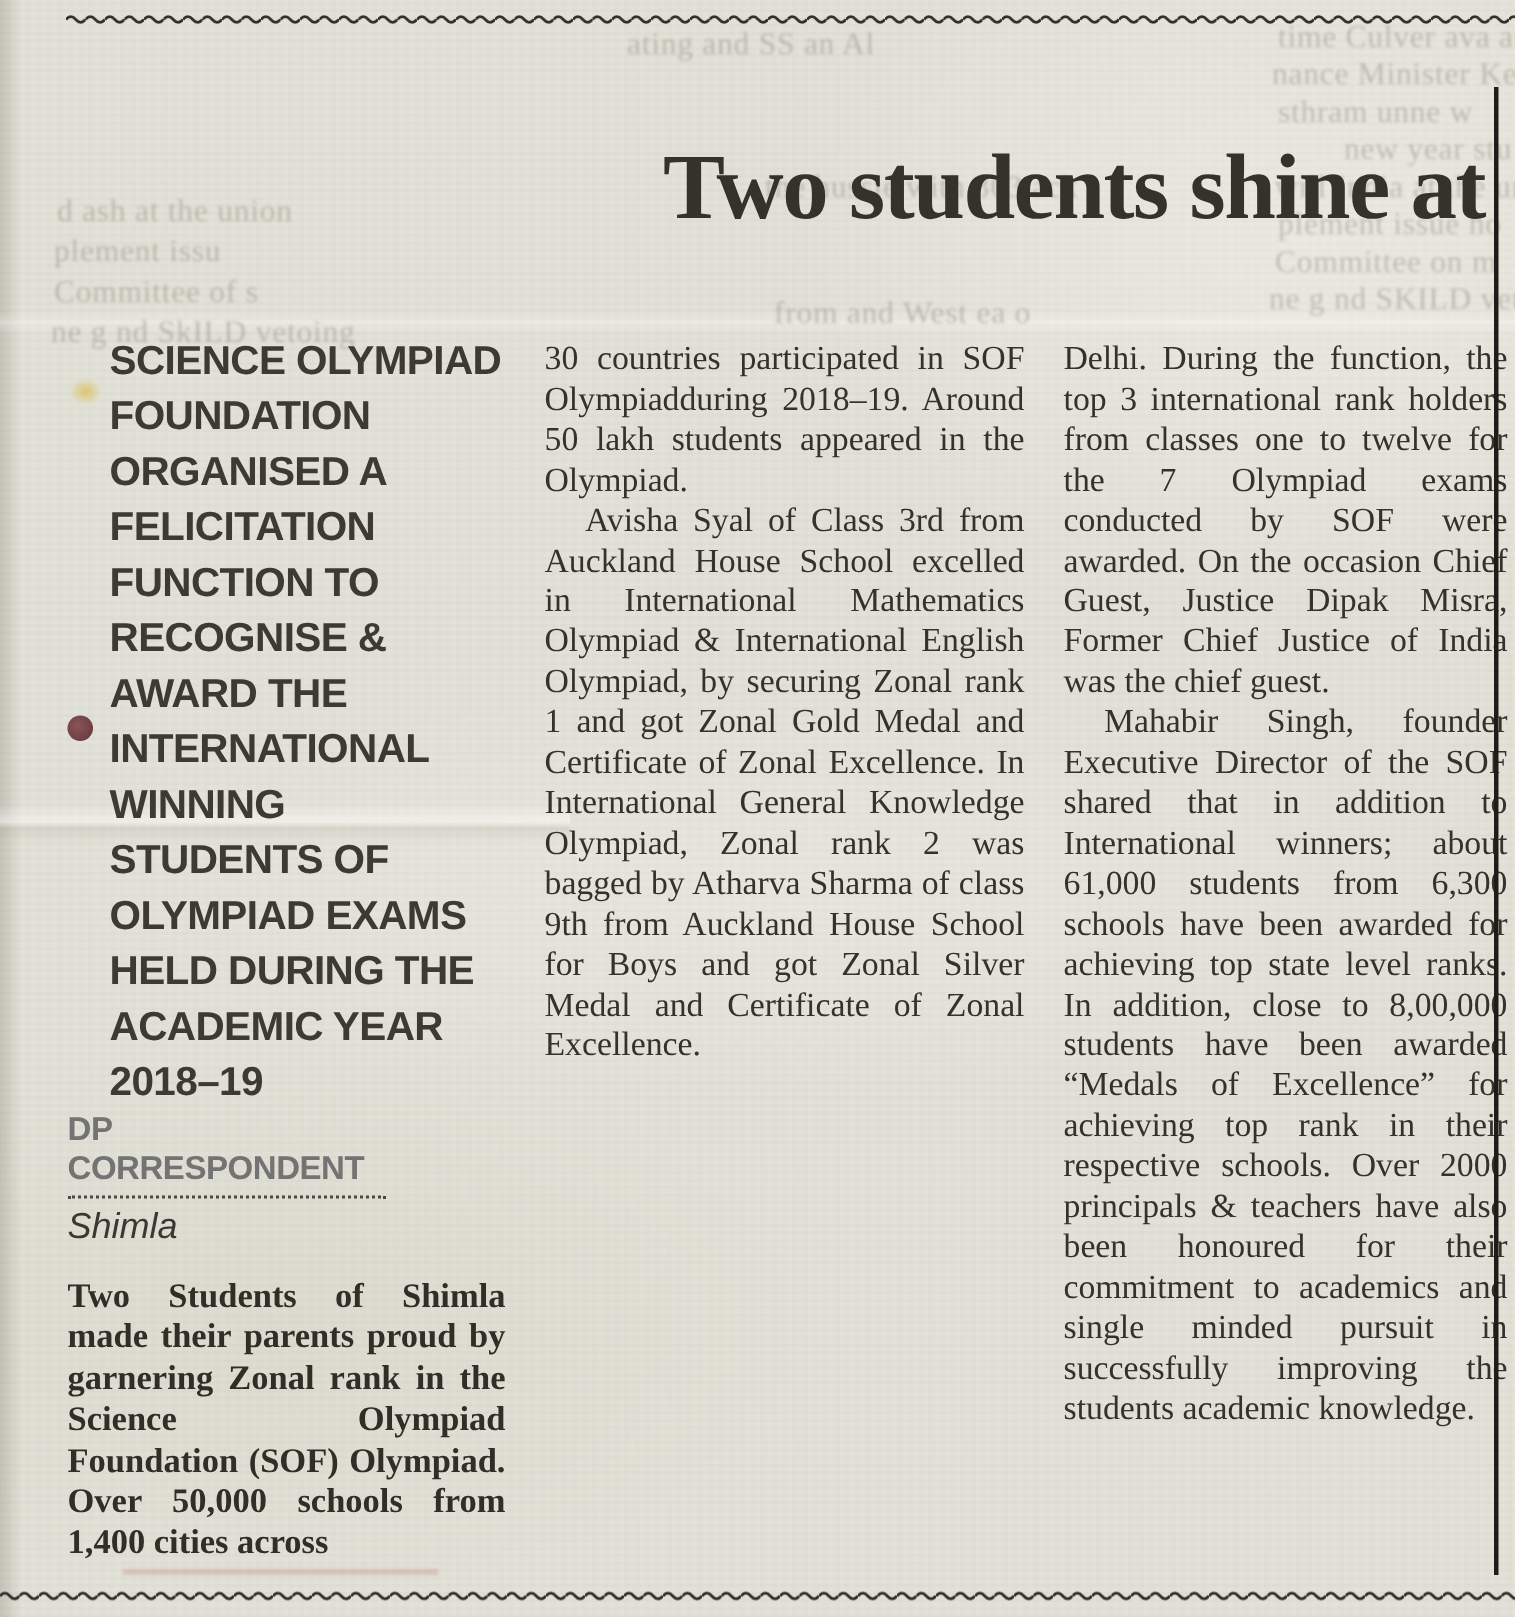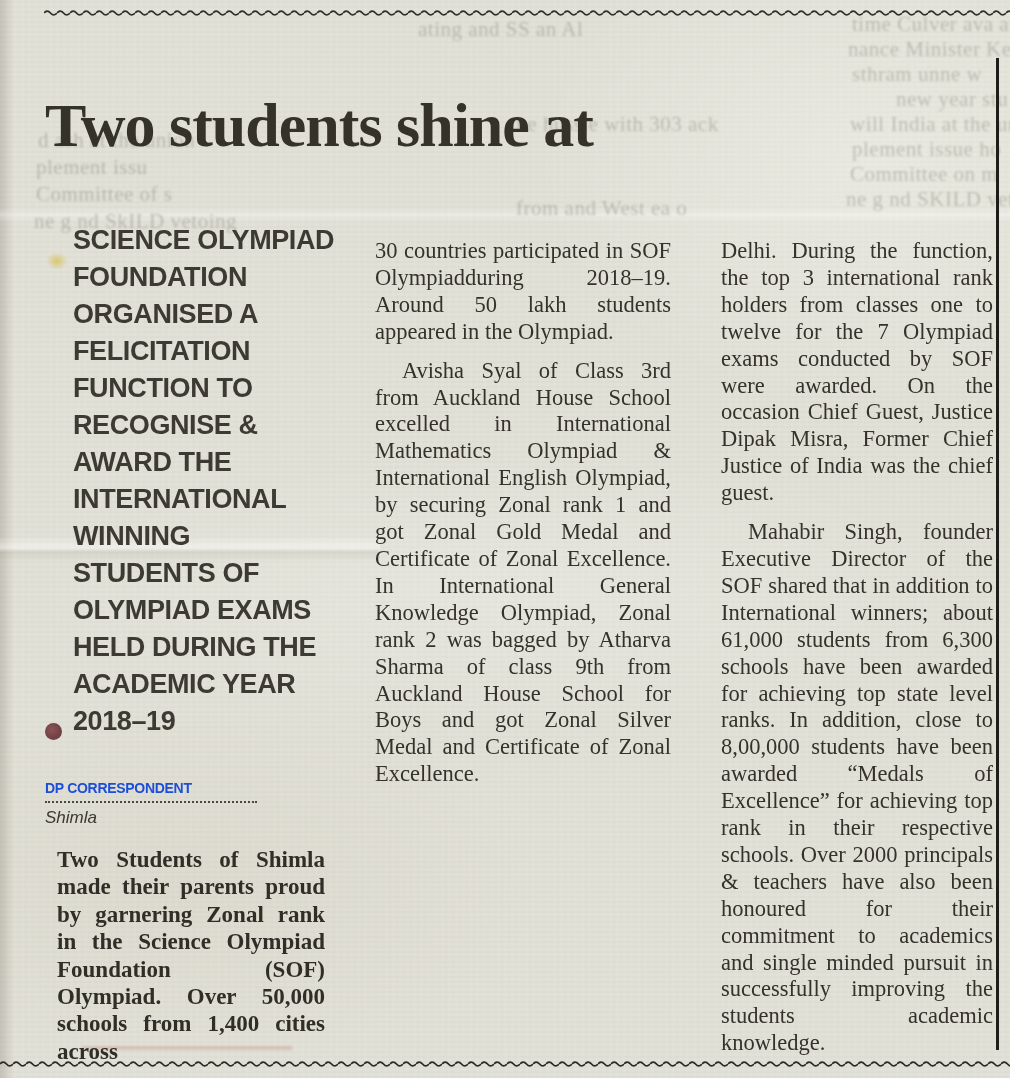--- a/index.html
+++ b/index.html
@@ -31,48 +31,48 @@
   .wavy-top { left:44px; top:8px; width:966px; height:10px; }
   .wavy-bottom { left:0px; top:1059px; width:1010px; height:10px; }
 
   
   .ghost { position:absolute; z-index:1; font-family:"Liberation Serif", serif;
     font-size:21px; color:#6e6c5e; opacity:.34; filter:blur(1.1px);
     white-space:nowrap; letter-spacing:.5px; }
 
   
   .headline { position:absolute; z-index:2; top:48px; left:45px; right:20px;
-    text-align:left; color:#353329; font-weight:600;
+    text-align:right; color:#353329; font-weight:600;
     font-size:62px; line-height:71px; letter-spacing:-1px; }
   .headline span { display:block; }
 
   
   .content { position:absolute; z-index:2; top:222px; left:45px; width:942px;
     display:flex; gap:26px; }
   .col { color:#35332b; }
   .col1 { width:292px; flex:none; }
   .col2 { width:320px; flex:none; padding-top:4px; }
   .col3 { width:296px; flex:none; padding-top:4px; }
 
-  .lede-row { display:flex; align-items:flex-end; }
+  .lede-row { display:flex; align-items:center; }
   .bullet { flex:none; width:17px; height:17px; border-radius:50%;
     background:radial-gradient(circle at 40% 40%, #8a5557, #6d3e42 70%);
     margin:9px 11px 0 0; }
   .smudge { position:absolute; z-index:1; left:46px; top:252px; width:22px; height:18px;
     border-radius:50%; background:radial-gradient(#d8c25e, rgba(216,194,94,0) 70%); opacity:.85; }
   .lede { font-family:"Liberation Sans", sans-serif; font-weight:bold;
     font-size:27px; line-height:37px; letter-spacing:-0.4px; color:#3c3a32; }
 
-  .byline { margin-top:40px; font-family:"Liberation Sans", sans-serif; font-weight:bold;
-    font-size:14px; color:#1d4ed8; letter-spacing:-0.3px;
+  .byline { font-family:"Liberation Sans", sans-serif; font-weight:bold;
+    font-size:22px; color:#737373; letter-spacing:-0.3px;
     padding-bottom:5px; border-bottom:2px dotted #4a4840; width:212px; }
   .dateline { margin-top:5px; font-family:"Liberation Sans", sans-serif; font-style:italic;
-    font-size:17px; color:#3a3830; }
+    font-size:24px; color:#3a3830; }
 
-  p.body { margin:12px; text-align:justify; }
+  p.body { margin:0; text-align:justify; }
   .col1 p.body { margin-top:18px; font-weight:bold; font-size:23px; line-height:27.4px; color:#302e26; }
   .col2 p.body, .col3 p.body { font-size:22.5px; line-height:26.9px; color:#34322a; }
   p.indent { text-indent:27px; }
 
   .vrule { position:absolute; z-index:2; left:996px; top:58px; width:3px; height:992px; background:#1e1d1a; }
 </style>
 </head>
 <body>
 
 <div class="page">

